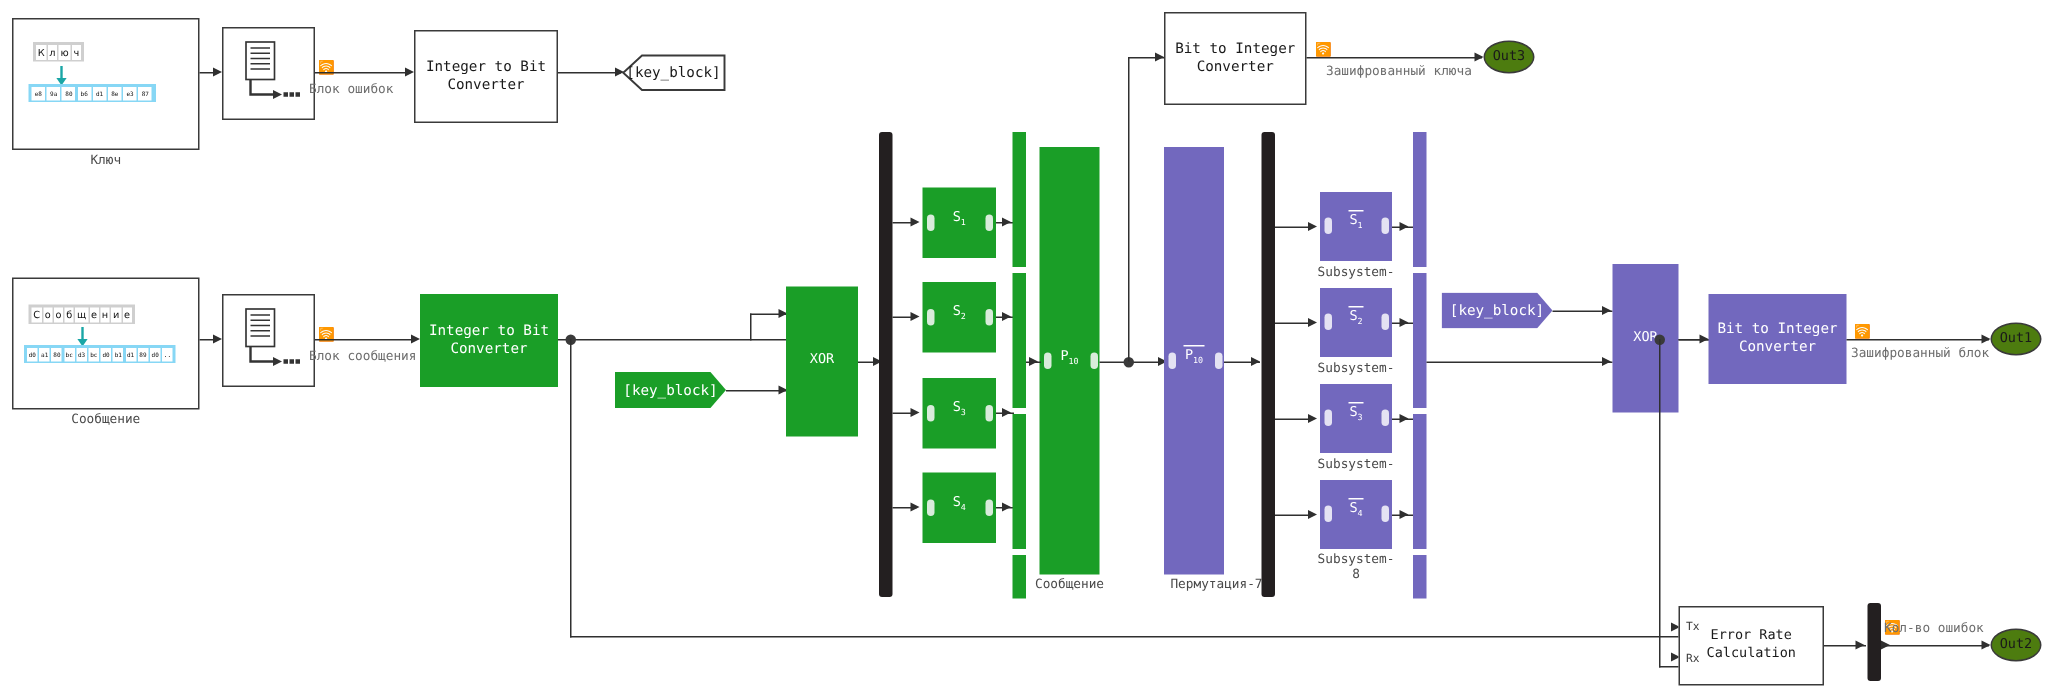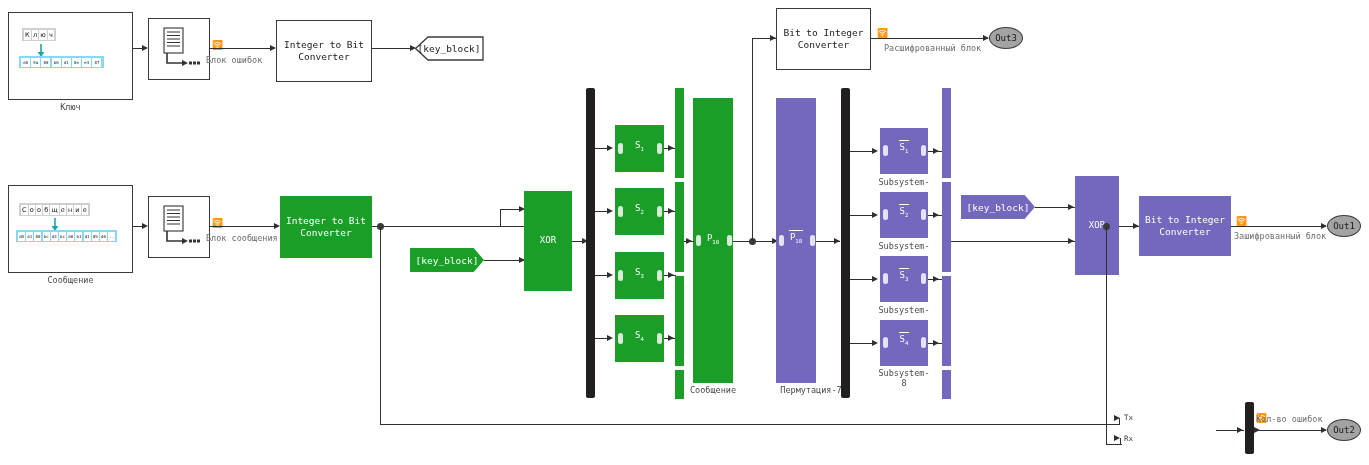--- a/index.html
+++ b/index.html
@@ -31,21 +31,21 @@
 
   .goto{position:absolute;box-sizing:border-box;display:flex;align-items:center;
         justify-content:center;color:#fff;font-size:9.5px;
         clip-path:polygon(0 0, 86% 0, 100% 50%, 86% 100%, 0 100%);}
   .tagw{position:absolute;box-sizing:border-box;color:#1a1a1a;font-size:9.5px;
         display:flex;align-items:center;justify-content:center;}
   .tagw svg{position:absolute;left:0;top:0;}
   .tagw span{position:relative;z-index:2;}
 
   .outport{position:absolute;box-sizing:border-box;border:1.3px solid #3a3a3a;
-           border-radius:50%/50%;background:#a3a3a3;display:flex;align-items:center;
+           border-radius:50%/50%;background:#4d7c0f;display:flex;align-items:center;
            justify-content:center;font-size:9px;color:#1a1a1a;text-align:center;}
 
   .srcbox{position:absolute;box-sizing:border-box;background:#fff;border:1.3px solid #3a3a3a;}
   .outer{position:absolute;box-sizing:border-box;background:#fff;border:1.3px solid #3a3a3a;}
 
   .hexrow{position:absolute;display:flex;background:#87d7f5;padding:1.5px;box-sizing:border-box;}
   .hexrow i{display:block;background:#fff;color:#111;font-style:normal;
             font-size:4px;line-height:9px;text-align:center;margin:0 .6px;
             font-family:"DejaVu Sans Mono","Liberation Mono",monospace;}
   .txtrow{position:absolute;display:flex;background:#cfcfcf;padding:1.5px;box-sizing:border-box;}
@@ -282,21 +282,21 @@
   <div class="dot" style="left:749px;top:237.5px;"></div>
   <div class="wire v" style="left:752px;top:38px;height:203px;"></div>
   <div class="wire h" style="left:752px;top:38px;width:24px;"></div>
   <div class="arw" style="left:770px;top:34.5px;"></div>
   <div class="arw" style="left:772px;top:237.5px;"></div>
 
   <div class="blk wht" style="left:776px;top:8px;width:95px;height:62px;font-size:9.5px;white-space:pre-line;">Bit to Integer
 Converter</div>
 
   <div class="wifi" style="left:877px;top:28px;">🛜</div>
-  <div class="lbl" style="left:884px;top:43px;">Расшифрованный блок</div>
+  <div class="lbl" style="left:884px;top:43px;">Зашифрованный ключа</div>
   <div class="wire h" style="left:871px;top:38px;width:117px;"></div>
   <div class="arw" style="left:983px;top:34.5px;"></div>
   <div class="outport" style="left:989px;top:27px;width:34px;height:22px;">Out3</div>
 
   <div class="blk pur" style="left:776px;top:98px;width:40px;height:285px;"></div>
   <div class="port p" style="left:779px;top:235px;"></div>
   <div class="port p" style="left:810px;top:235px;"></div>
   <div class="sbl" style="position:absolute;left:776px;top:232px;width:40px;text-align:center;color:#fff;">
     <span class="ovl"><span>P</span><sub>10</sub></span>
   </div>
@@ -386,20 +386,22 @@
 
   <div class="blk pur" style="left:1139px;top:196px;width:92px;height:60px;font-size:9.5px;white-space:pre-line;">Bit to Integer
 Converter</div>
 
   <div class="wifi" style="left:1236px;top:216px;">🛜</div>
   <div class="lbl" style="left:1234px;top:231px;">Зашифрованный блок</div>
   <div class="wire h" style="left:1231px;top:226px;width:95px;"></div>
   <div class="arw" style="left:1321px;top:222.5px;"></div>
   <div class="outport" style="left:1327px;top:215px;width:34px;height:22px;">Out1</div>
 
+  <div class="blk wht" style="left:1119px;top:404px;width:97px;height:53px;font-size:9px;white-space:pre-line;">Error Rate
+Calculation</div>
   <div class="lbl dark" style="left:1124px;top:413px;font-size:7.5px;">Tx</div>
   <div class="lbl dark" style="left:1124px;top:434px;font-size:7.5px;">Rx</div>
 
   <div class="wire h" style="left:1216px;top:430px;width:28px;"></div>
   <div class="arw" style="left:1237px;top:426.5px;"></div>
 
   <div class="blkbar" style="left:1245px;top:402px;width:9px;height:52px;border-radius:2px;"></div>
 
   <div class="wifi" style="left:1256px;top:413px;">🛜</div>
   <div class="lbl" style="left:1256px;top:414px;">Кол-во ошибок</div>

